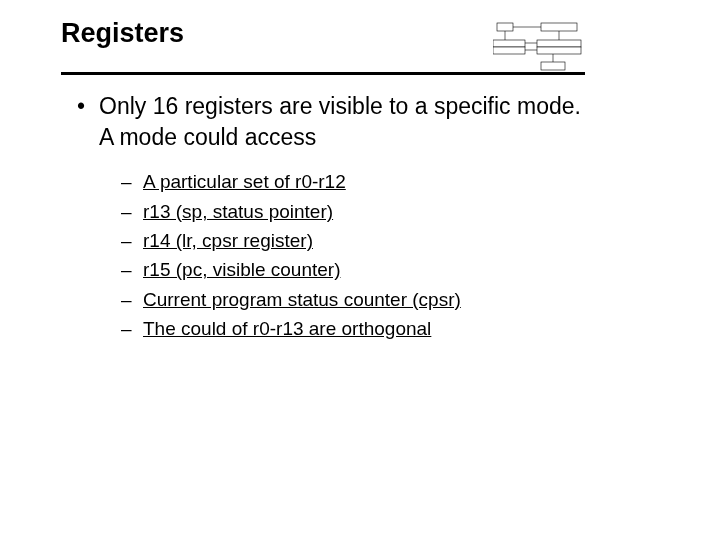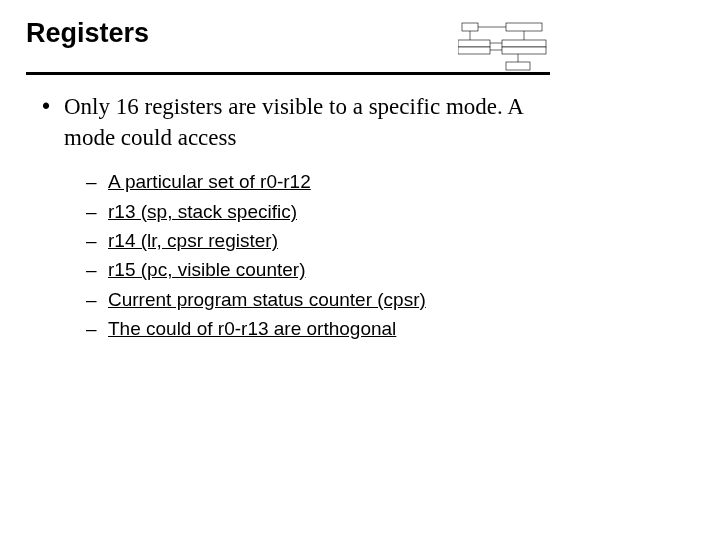--- a/index.html
+++ b/index.html
@@ -10,20 +10,21 @@
     background: #fff;
     font-family: Verdana, Geneva, sans-serif;
     color: #000;
   }
   .slide {
     position: relative;
     width: 576px;
     height: 540px;
     box-sizing: border-box;
     padding: 18px 26px 0 26px;
+    margin-left: 35px;
   }
   .title-row {
     display: flex;
     justify-content: space-between;
     align-items: flex-start;
   }
   .title {
     font-size: 27px;
     font-weight: bold;
     letter-spacing: 0;
@@ -38,21 +39,21 @@
     display: flex;
     font-size: 23px;
     line-height: 1.35;
     margin-left: 16px;
     margin-bottom: 14px;
   }
   .main-bullet .dot {
     flex: 0 0 auto;
     width: 22px;
   }
-  .main-bullet .text { flex: 1 1 auto; font-family: Liberation Serif, serif; }
+  .main-bullet .text { flex: 1 1 auto; }
   .sub-list {
     margin-left: 60px;
     font-size: 19px;
     line-height: 1.55;
   }
   .sub-item {
     display: flex;
   }
   .sub-item .dash {
     flex: 0 0 auto;
@@ -106,21 +107,21 @@
     <div class="text">Only 16 registers are visible to a specific mode. A mode could access</div>
   </div>
 
   <div class="sub-list">
     <div class="sub-item">
       <div class="dash">–</div>
       <div class="text">A particular set of r0-r12</div>
     </div>
     <div class="sub-item">
       <div class="dash">–</div>
-      <div class="text">r13 (sp, stack specific)</div>
+      <div class="text">r13 (sp, status pointer)</div>
     </div>
     <div class="sub-item">
       <div class="dash">–</div>
       <div class="text">r14 (lr, cpsr register)</div>
     </div>
     <div class="sub-item">
       <div class="dash">–</div>
       <div class="text">r15 (pc, visible counter)</div>
     </div>
     <div class="sub-item">

